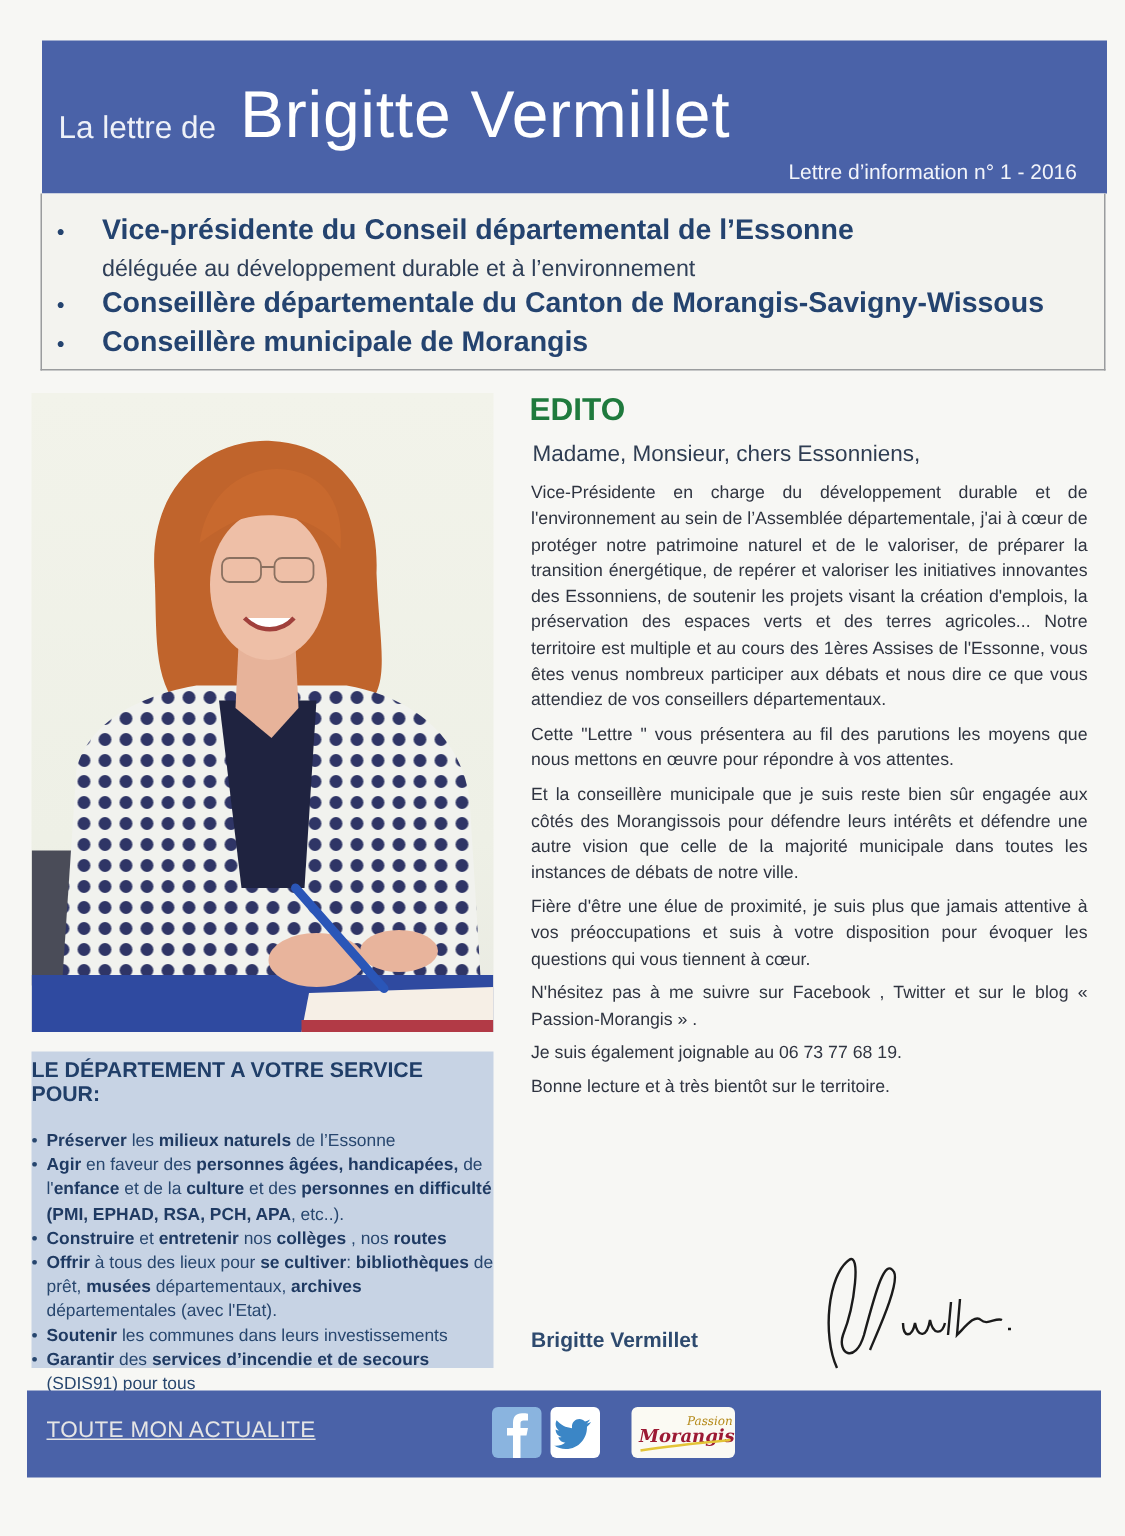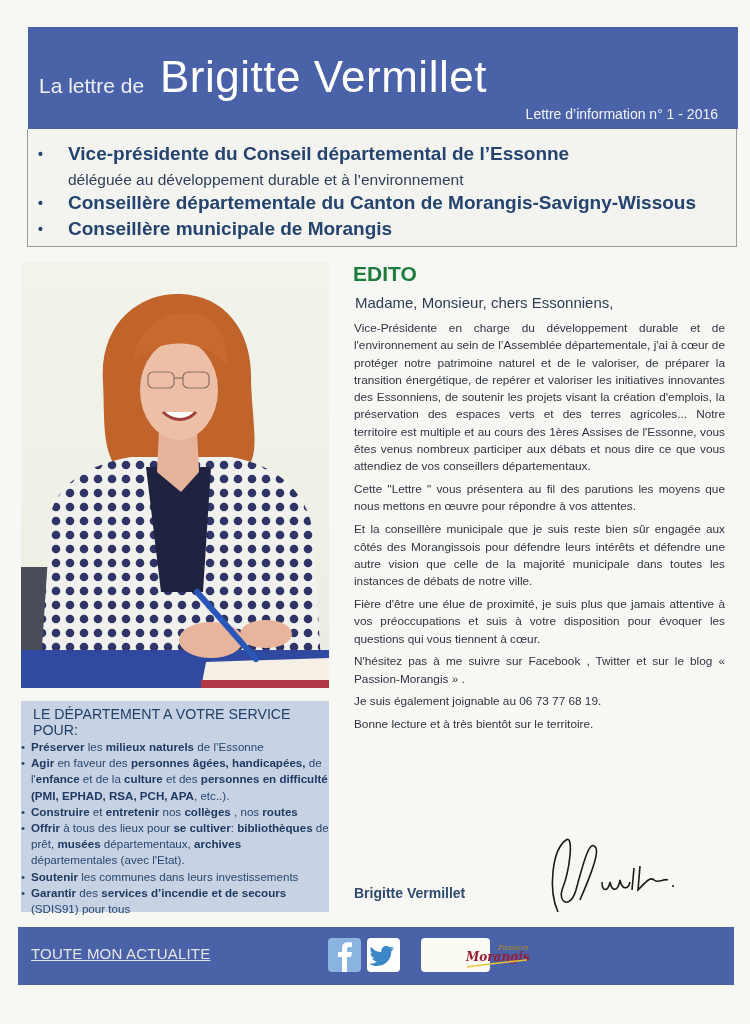--- a/index.html
+++ b/index.html
@@ -71,21 +71,21 @@
     position: absolute; left: 354px; top: 885px;
     font-size: 14px; font-weight: bold; color: #2e4a6e;
   }
   .signature-img { position: absolute; left: 540px; top: 830px; width: 160px; height: 90px; }
   .services {
     position: absolute; left: 21px; top: 701px; width: 308px; height: 211px;
     background: #c7d3e4;
     padding: 5px 0 0 0;
   }
   .services-title {
-    font-size: 14.2px; font-weight: normal; color: #203e68; padding-left: 12px; margin-bottom: 1px;
+    font-size: 14.2px; font-weight: bold; color: #203e68; padding-left: 0px; margin-bottom: 15px;
   }
   .services ul { list-style: none; }
   .services li {
     font-size: 11.6px; line-height: 16.2px; color: #27466e; position: relative; padding-left: 10px;
   }
   .services li::before {
     content: "•"; position: absolute; left: 0; top: 0; color: #27466e;
   }
   .services b { color: #1f3a62; }
   .footer-band {
@@ -94,21 +94,21 @@
   }
   .footer-label {
     position: absolute; left: 13px; top: 18px;
     font-size: 15px; color: #e5e5e5; letter-spacing: 0.2px; text-decoration: underline;
   }
   .social {
     position: absolute; top: 11px; height: 34px; border-radius: 4px;
   }
   .fb { left: 310px; width: 33px; background: #8ab4df; }
   .tw { left: 349px; width: 33px; background: #ffffff; }
-  .blog { left: 403px; width: 69px; background: #fbfaf3; padding-left: 40px; }
+  .blog { left: 403px; width: 69px; background: #fbfaf3; }
 </style>
 </head>
 <body>
 
 <div class="header-band">
   <span class="header-prefix">La lettre de</span>
   <span class="header-name">Brigitte Vermillet</span>
   <span class="header-issue">Lettre d’information n° 1 - 2016</span>
 </div>
 

